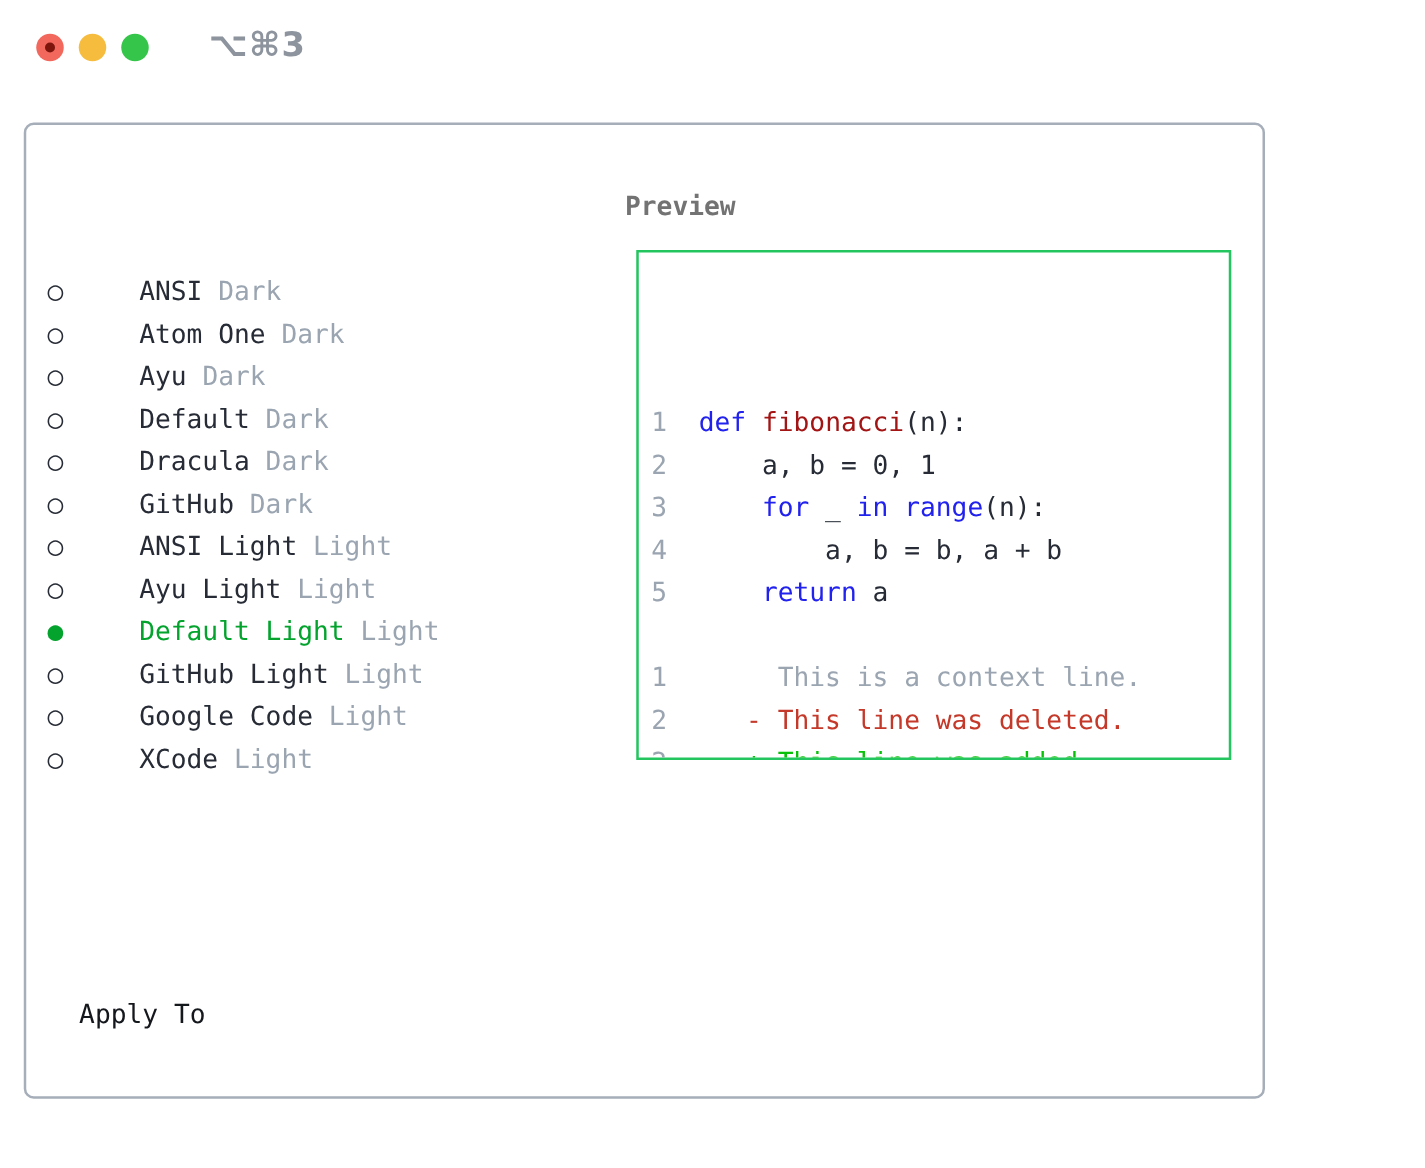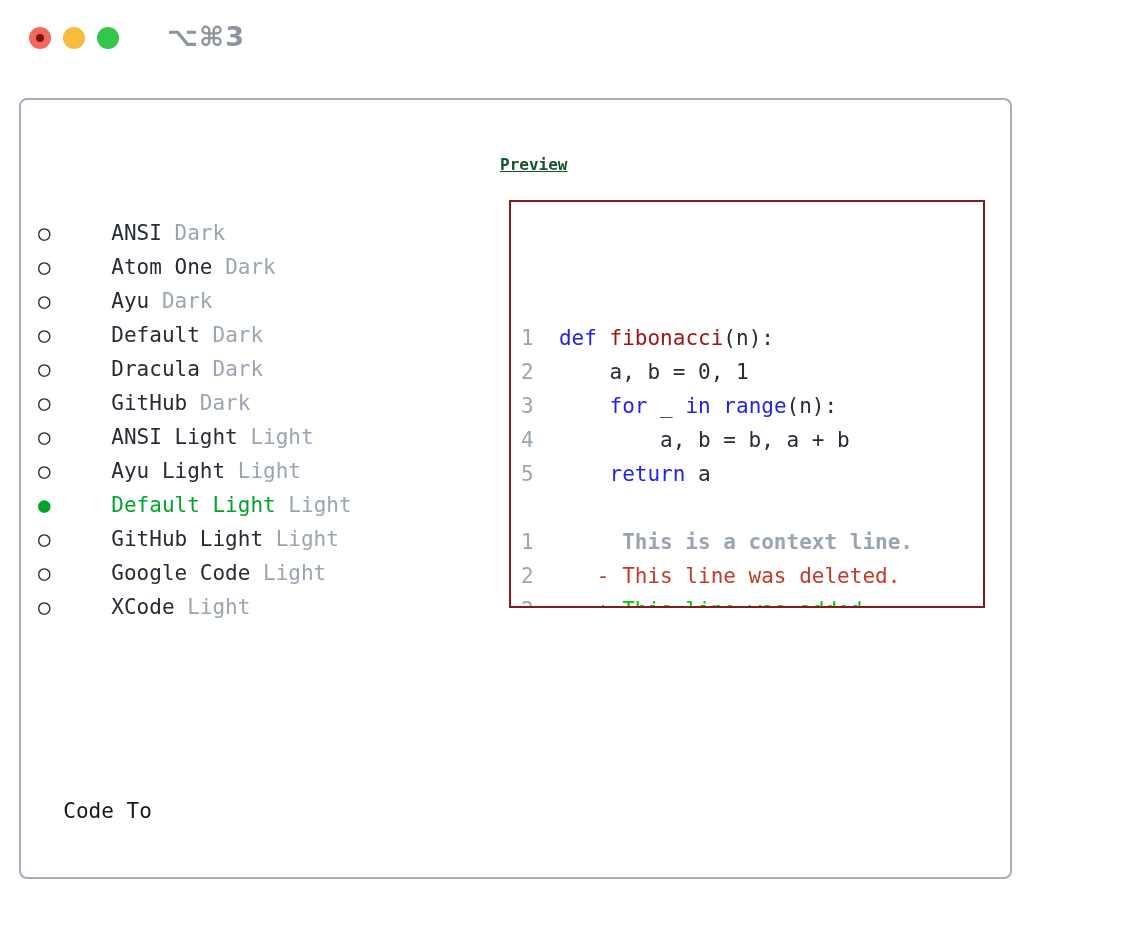--- a/index.html
+++ b/index.html
@@ -39,54 +39,54 @@
   .hdr .caret{font-weight:bold;}
   .bullet{color:var(--text);}
   .row.selected .bullet,.row.selected .name{color:var(--green);}
   .name{color:var(--text);margin-left:48px;}
   .variant{color:var(--muted);}
   .apply-hdr{padding-left:2ch;color:#14171c;}
   .spacer{height:34px;}
   
   .preview-title{
     position:absolute;left:479px;top:48px;height:34px;line-height:34px;
-    font-size:16px;font-weight:bold;color:#14532d;text-decoration:underline;
+    font-size:21px;font-weight:bold;color:#737373;
   }
   .preview-box{
     position:absolute;left:488px;top:100px;width:476px;height:408px;
-    box-sizing:border-box;border:2px solid #7f1d1d;background:#fff;
+    box-sizing:border-box;border:2px solid #22c55e;background:#fff;
     padding:17px 0 0 10px;overflow:hidden;
     font-size:21px;line-height:34px;white-space:pre;color:var(--text);
   }
   .code-line{height:34px;}
   .ln{color:var(--muted);}
   .seg-kw{color:var(--kw);}
   .seg-fn{color:var(--fn);}
-  .seg-ctx{color:var(--muted);font-weight:bold;}
+  .seg-ctx{color:var(--muted);}
   .seg-del{color:var(--del);}
   .seg-add{color:var(--add);}
 </style>
 </head>
 <body>
 
 <div class="titlebar">
   <div class="tl red">
       <div class="dot"></div>
     </div>
   <div class="tl yellow"></div>
   <div class="tl green"></div>
   <div class="shortcut">⌥⌘3</div>
 </div>
 
 <div class="main-box">
 
   <div class="left-col">
     <div id="theme-list"><div class="row"><span class="bullet">○</span> <span class="name">ANSI</span> <span class="variant">Dark</span></div><div class="row"><span class="bullet">○</span> <span class="name">Atom One</span> <span class="variant">Dark</span></div><div class="row"><span class="bullet">○</span> <span class="name">Ayu</span> <span class="variant">Dark</span></div><div class="row"><span class="bullet">○</span> <span class="name">Default</span> <span class="variant">Dark</span></div><div class="row"><span class="bullet">○</span> <span class="name">Dracula</span> <span class="variant">Dark</span></div><div class="row"><span class="bullet">○</span> <span class="name">GitHub</span> <span class="variant">Dark</span></div><div class="row"><span class="bullet">○</span> <span class="name">ANSI Light</span> <span class="variant">Light</span></div><div class="row"><span class="bullet">○</span> <span class="name">Ayu Light</span> <span class="variant">Light</span></div><div class="row selected"><span class="bullet">●</span> <span class="name">Default Light</span> <span class="variant">Light</span></div><div class="row"><span class="bullet">○</span> <span class="name">GitHub Light</span> <span class="variant">Light</span></div><div class="row"><span class="bullet">○</span> <span class="name">Google Code</span> <span class="variant">Light</span></div><div class="row"><span class="bullet">○</span> <span class="name">XCode</span> <span class="variant">Light</span></div></div>
     <div class="spacer"></div>
-    <div class="row apply-hdr">Code To</div>
+    <div class="row apply-hdr">Apply To</div>
     
     
     
   </div>
 
   <div class="preview-title">Preview</div>
 
   <div class="preview-box">
     <div id="preview-lines"><div class="code-line"><span class="ln"></span></div><div class="code-line"><span class="ln">1</span><span>  </span><span class="seg-kw">def</span><span> </span><span class="seg-fn">fibonacci</span><span>(n):</span></div><div class="code-line"><span class="ln">2</span><span>      a, b = 0, 1</span></div><div class="code-line"><span class="ln">3</span><span>      </span><span class="seg-kw">for</span><span> _ </span><span class="seg-kw">in</span><span> </span><span class="seg-kw">range</span><span>(n):</span></div><div class="code-line"><span class="ln">4</span><span>          a, b = b, a + b</span></div><div class="code-line"><span class="ln">5</span><span>      </span><span class="seg-kw">return</span><span> a</span></div><div class="code-line"><span class="ln"></span></div><div class="code-line"><span class="ln">1</span><span class="seg-ctx">       This is a context line.</span></div><div class="code-line"><span class="ln">2</span><span class="seg-del">     - This line was deleted.</span></div><div class="code-line"><span class="ln">2</span><span class="seg-add">     + This line was added.</span></div></div>
   </div>

